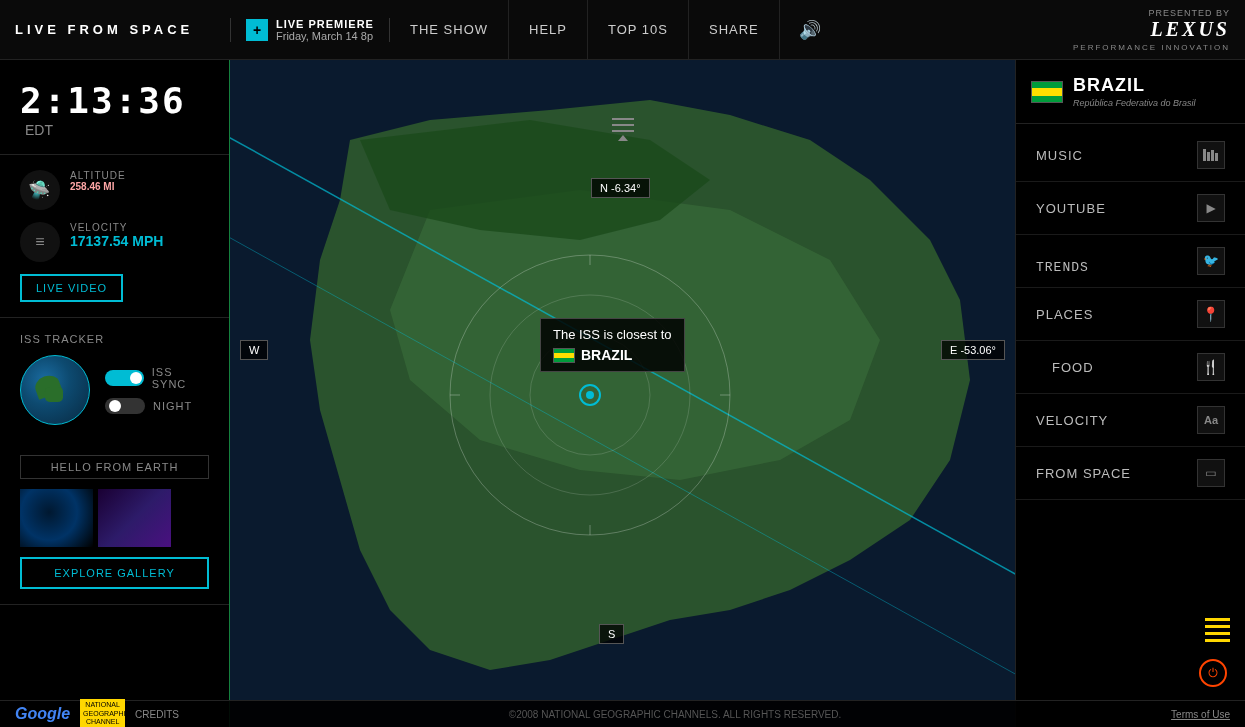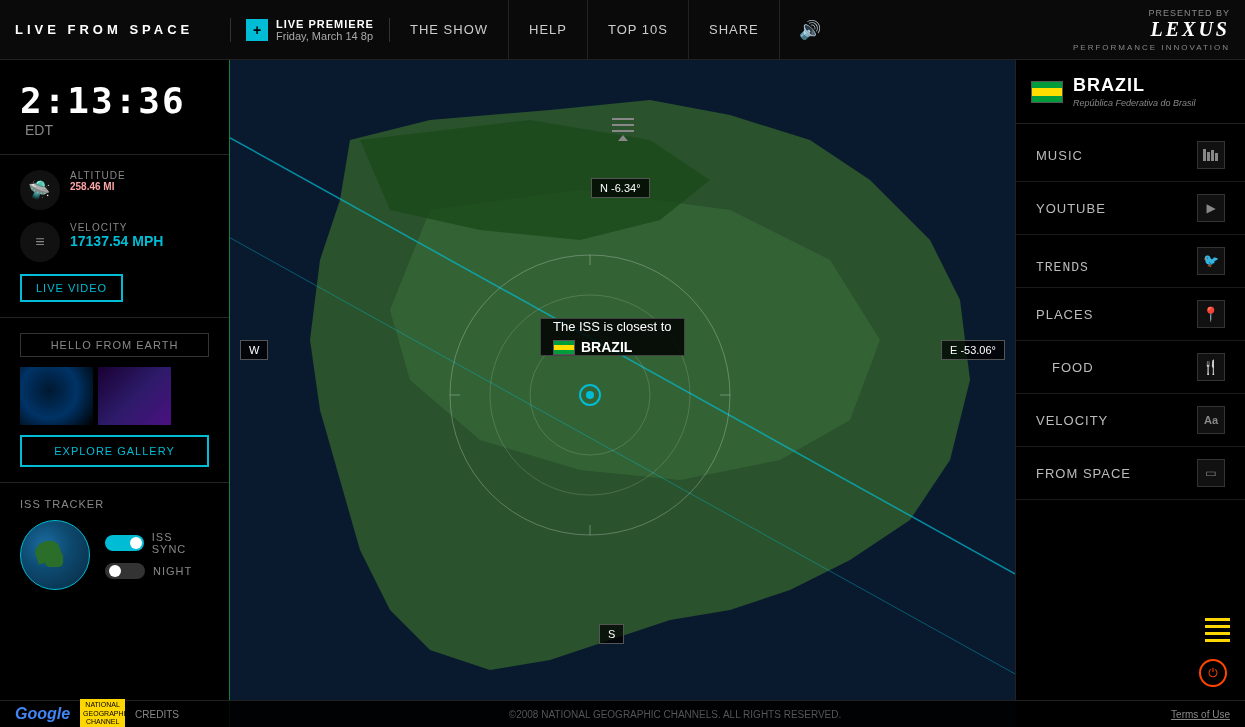--- a/index.html
+++ b/index.html
@@ -140,28 +140,20 @@
       </div>
     </div>
     <div class="stat-row" style="display:flex;align-items:flex-start;margin-bottom:12px;">
       <div style="width:40px;height:40px;margin-right:10px;background:#111;border-radius:50%;display:flex;align-items:center;justify-content:center;font-size:16px;color:#888;">≡</div>
       <div>
         <div style="font-size:10px;letter-spacing:1px;color:#888;text-transform:uppercase;">VELOCITY</div>
         <div style="font-size:14px;color:#00bcd4;font-weight:bold;">17137.54 MPH</div>
       </div>
     </div>
     <div style="display:inline-block;padding:6px 14px;border:2px solid #00bcd4;color:#00bcd4;font-size:11px;letter-spacing:1px;text-transform:uppercase;cursor:pointer;">LIVE VIDEO</div>
-  </div>
-  <div id="gallery-section" style="padding:15px 20px;border-bottom:1px solid #222;">
-    <div style="font-size:11px;letter-spacing:1px;color:#888;text-transform:uppercase;margin-bottom:10px;border:1px solid #333;padding:5px;text-align:center;">HELLO FROM EARTH</div>
-    <div id="gallery-images" style="display:flex;gap:5px;margin-bottom:10px;">
-      <div style="width:73px;height:58px;background:radial-gradient(circle at 40% 40%, #001830 0%, #003366 50%, #000 100%);cursor:pointer;"></div>
-      <div style="width:73px;height:58px;background:linear-gradient(135deg, #1a0033 0%, #2d1b69 50%, #4a1080 100%);cursor:pointer;"></div>
-    </div>
-    <div style="display:block;width:100%;padding:8px;border:2px solid #00bcd4;color:#00bcd4;font-size:11px;letter-spacing:1px;text-transform:uppercase;cursor:pointer;text-align:center;background:transparent;">EXPLORE GALLERY</div>
   </div>
   <div id="iss-tracker-section" style="padding:15px 20px;">
     <div style="font-size:11px;letter-spacing:1px;color:#888;text-transform:uppercase;margin-bottom:10px;">ISS TRACKER</div>
     <div style="display:flex;align-items:center;gap:15px;">
       <div style="width:70px;height:70px;border-radius:50%;background:radial-gradient(circle at 35% 35%, #1a6ba0 0%, #0d4a70 40%, #082840 100%);border:1px solid #00bcd4;flex-shrink:0;position:relative;overflow:hidden;">
         <div style="position:absolute;top:30%;left:20%;width:25px;height:20px;background:#2a6e2a;border-radius:50% 50% 0 0;transform:rotate(-20deg);"></div>
         <div style="position:absolute;top:45%;left:35%;width:18px;height:15px;background:#2a6e2a;border-radius:30%;"></div>
       </div>
       <div style="display:flex;flex-direction:column;gap:8px;">
         <div style="display:flex;align-items:center;gap:8px;">
@@ -172,20 +164,28 @@
         </div>
         <div style="display:flex;align-items:center;gap:8px;">
           <div style="width:40px;height:16px;border-radius:8px;background:#333;display:flex;align-items:center;padding:2px;cursor:pointer;">
             <div style="width:12px;height:12px;border-radius:50%;background:#fff;margin-left:2px;"></div>
           </div>
           <span style="font-size:11px;color:#888;letter-spacing:1px;">NIGHT</span>
         </div>
       </div>
     </div>
   </div>
+  <div id="gallery-section" style="padding:15px 20px;border-bottom:1px solid #222;">
+    <div style="font-size:11px;letter-spacing:1px;color:#888;text-transform:uppercase;margin-bottom:10px;border:1px solid #333;padding:5px;text-align:center;">HELLO FROM EARTH</div>
+    <div id="gallery-images" style="display:flex;gap:5px;margin-bottom:10px;">
+      <div style="width:73px;height:58px;background:radial-gradient(circle at 40% 40%, #001830 0%, #003366 50%, #000 100%);cursor:pointer;"></div>
+      <div style="width:73px;height:58px;background:linear-gradient(135deg, #1a0033 0%, #2d1b69 50%, #4a1080 100%);cursor:pointer;"></div>
+    </div>
+    <div style="display:block;width:100%;padding:8px;border:2px solid #00bcd4;color:#00bcd4;font-size:11px;letter-spacing:1px;text-transform:uppercase;cursor:pointer;text-align:center;background:transparent;">EXPLORE GALLERY</div>
+  </div>
 </div>
 
 <div id="map-area">
   <svg id="brazil-map" viewBox="0 0 785 667" xmlns="http://www.w3.org/2000/svg">
 
     <rect width="785" height="667" fill="#0a1a2e"></rect>
 
     <path d="M 120 80 L 200 60 L 320 50 L 420 40 L 500 55 L 580 80 L 640 120 L 700 180 L 730 240 L 740 320 L 720 400 L 680 460 L 620 500 L 560 530 L 500 550 L 440 560 L 380 580 L 320 600 L 260 610 L 200 590 L 160 550 L 130 490 L 110 420 L 90 350 L 80 280 L 90 200 L 110 140 Z" fill="#2d5a2d" opacity="0.9"></path>
 
     <path d="M 200 150 L 350 130 L 500 150 L 600 200 L 650 280 L 620 360 L 550 400 L 450 420 L 350 410 L 250 380 L 180 320 L 160 250 Z" fill="#3a6e3a" opacity="0.6"></path>
@@ -217,21 +217,21 @@
   <div class="compass-marker" style="position:absolute;bottom:83px;left:47%;background:rgba(0,0,0,0.75);border:1px solid #555;padding:3px 8px;font-size:11px;color:#fff;">
     <span>S</span>
   </div>
   <div class="compass-marker" style="position:absolute;top:42%;left:10px;background:rgba(0,0,0,0.75);border:1px solid #555;padding:3px 8px;font-size:11px;color:#fff;">
     <span>W</span>
   </div>
   <div class="compass-marker" style="position:absolute;top:42%;right:10px;background:rgba(0,0,0,0.75);border:1px solid #555;padding:3px 8px;font-size:11px;color:#fff;">
     <span>E -53.06°</span>
   </div>
 
-  <div id="iss-popup" style="position:absolute;top:258px;left:310px;background:rgba(0,0,0,0.85);border:1px solid #444;padding:0 12px;">
+  <div id="iss-popup" style="position:absolute;top:258px;left:310px;background:rgba(0,0,0,0.85);border:1px solid #444;padding:8px 12px;">
     <div style="font-size:13px;color:#fff;margin-bottom:5px;">The ISS is closest to</div>
     <div style="display:flex;align-items:center;gap:6px;">
       <div style="width:22px;height:15px;background:linear-gradient(to bottom, #009c3b 0%, #009c3b 30%, #fedf00 30% 70%, #009c3b 70%);border:1px solid #555;flex-shrink:0;"></div>
       <span style="font-size:14px;font-weight:bold;color:#fff;">BRAZIL</span>
     </div>
   </div>
 
   <div style="position:absolute;top:58px;left:50%;transform:translateX(-50%);display:flex;flex-direction:column;gap:4px;cursor:pointer;">
     <div style="width:22px;height:2px;background:#888;"></div>
     <div style="width:22px;height:2px;background:#888;"></div>

